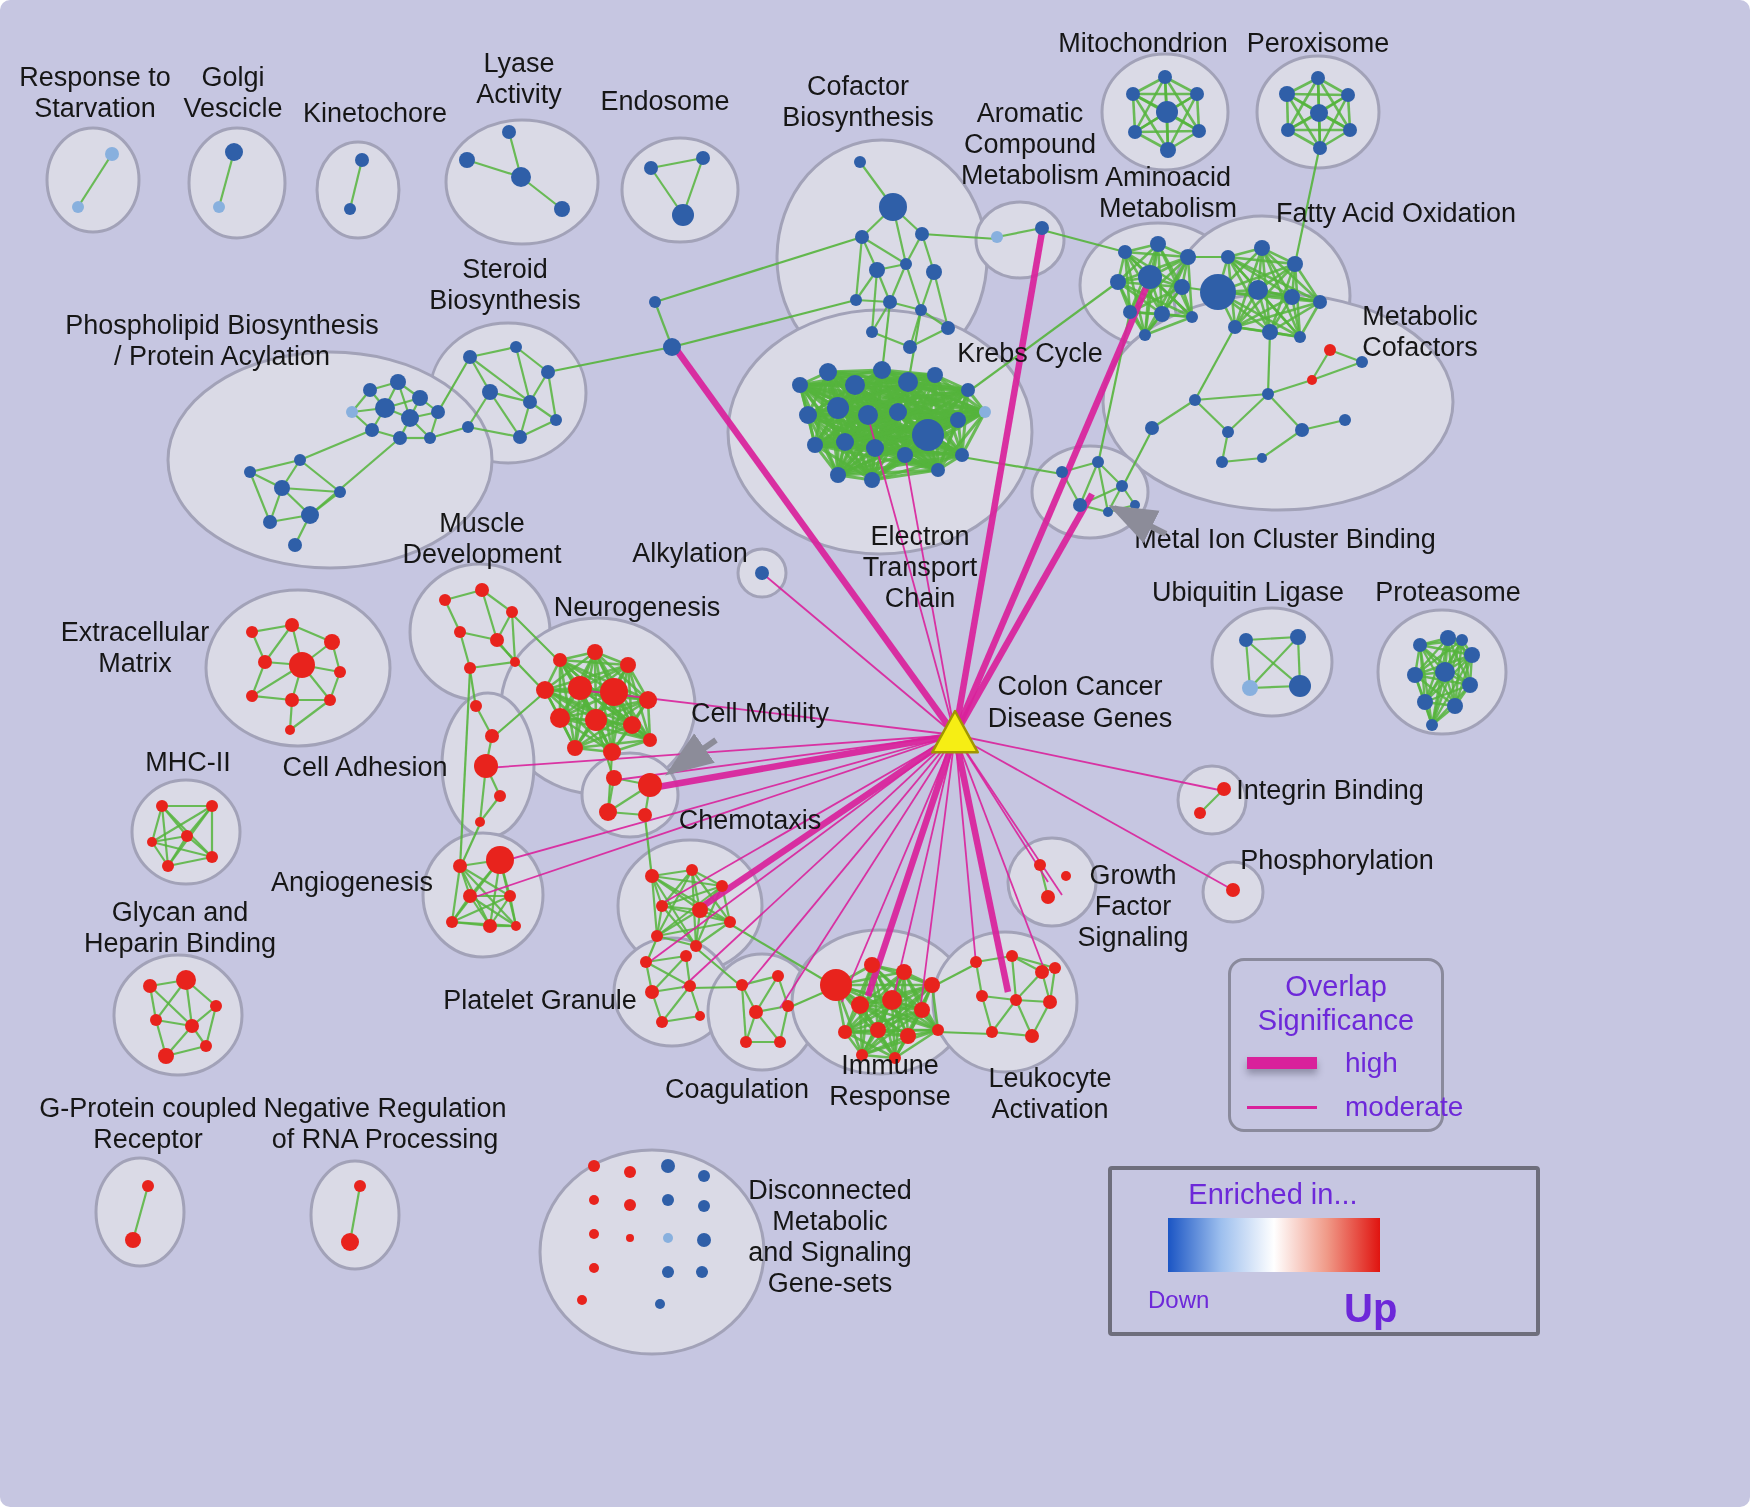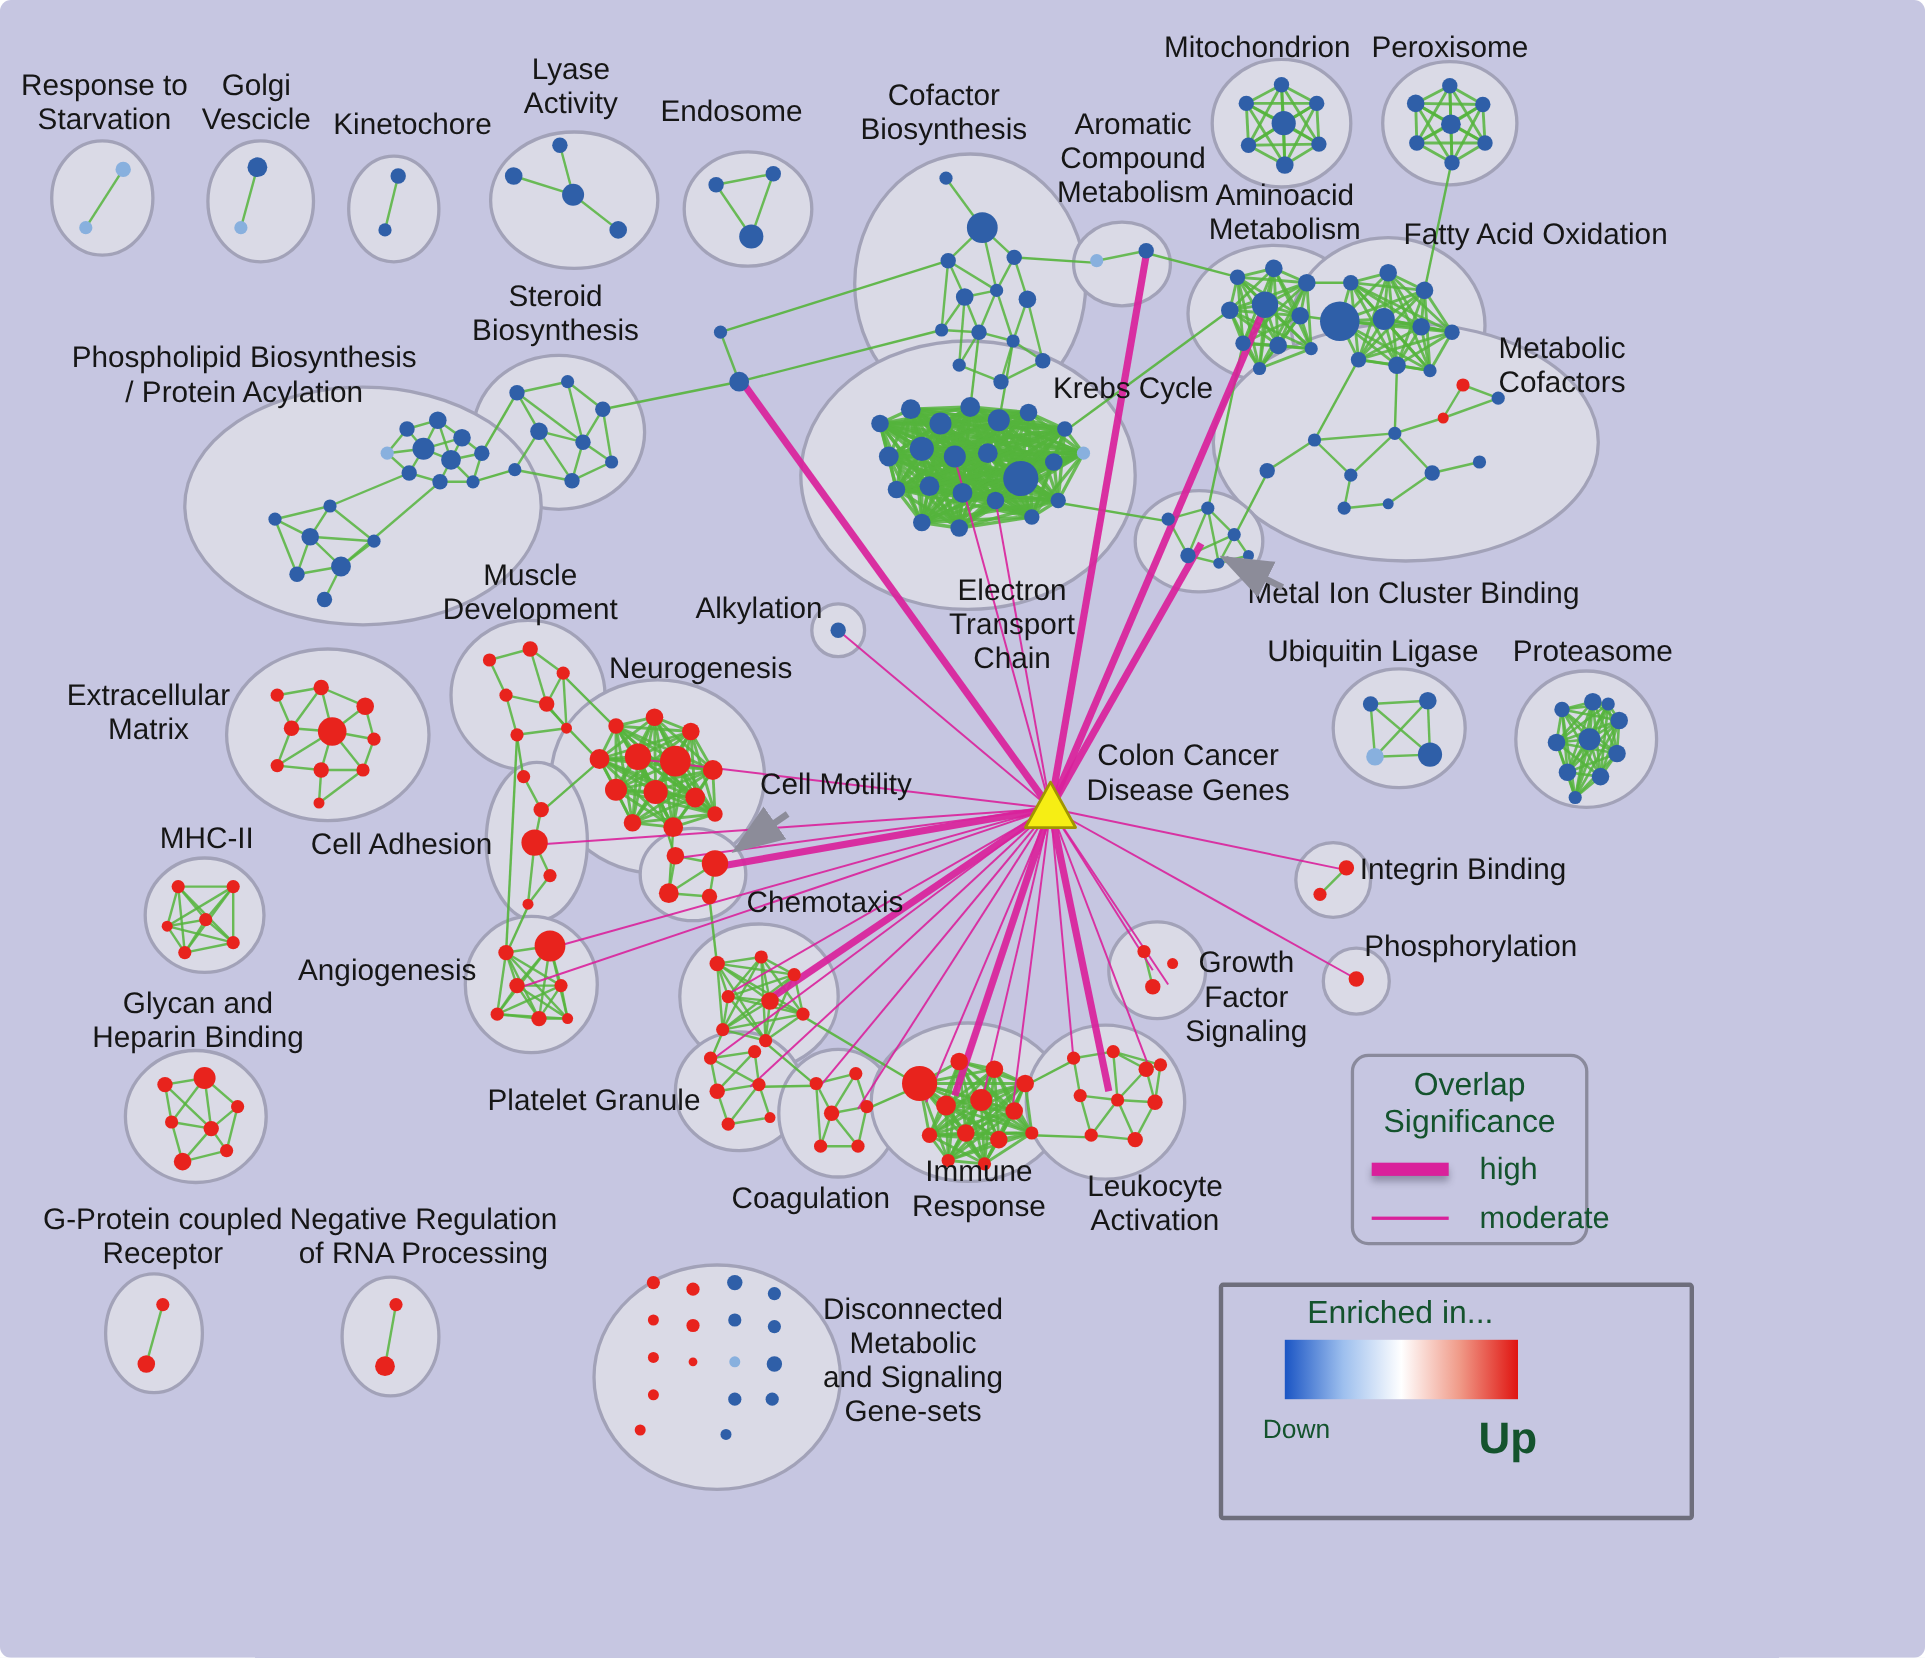--- a/index.html
+++ b/index.html
@@ -1,32 +1,32 @@
 <!DOCTYPE html>
 <html><head>
 <meta charset="utf-8">
 <style>
   html,body{margin:0;padding:0;background:#ffffff;}
   #canvas{position:relative;width:1750px;height:1507px;background:#c6c6e1;
           font-family:"Liberation Sans",sans-serif;overflow:hidden;border-radius:10px;}
   #diagram{position:absolute;left:0;top:0;}
   #diagram text{font-size:27px;fill:#161616;}
-  .legend-box{position:absolute;box-sizing:border-box;color:#14532d;}
+  .legend-box{position:absolute;box-sizing:border-box;color:#6d28d9;}
   .legend-box.overlap{left:1228px;top:958px;width:216px;height:174px;
           border:3px solid #8a8a9c;border-radius:16px;}
   .ovl-title{position:absolute;top:8px;left:0;right:0;text-align:center;
           font-size:29px;line-height:34px;}
   .ovl-row{position:absolute;left:16px;display:flex;align-items:center;gap:28px;}
   .ovl-row.r1{top:86px;}
   .ovl-row.r2{top:130px;}
   .ovl-row span.lbl{font-size:28px;}
   .swatch{display:inline-block;}
   .swatch.high{width:70px;height:12px;box-shadow:0 5px 7px rgba(40,40,60,.35);}
   .swatch.moderate{width:70px;height:3px;}
-  .legend-box.enriched{left:1108px;top:1166px;width:432px;height:216px;
+  .legend-box.enriched{left:1108px;top:1166px;width:432px;height:170px;
           border:4px solid #6e6e7c;border-radius:4px;}
   .enr-title{position:absolute;left:46px;top:8px;width:230px;text-align:center;font-size:29px;}
   .gradient-bar{position:absolute;left:56px;top:48px;width:212px;height:54px;}
   .enr-down{position:absolute;left:36px;top:116px;font-size:24px;}
   .enr-up{position:absolute;left:232px;top:116px;font-size:40px;font-weight:bold;}
   .enr-side{position:absolute;left:290px;top:50px;width:130px;text-align:center;
           font-size:26px;line-height:31px;}
 </style>
 </head>
 <body>

